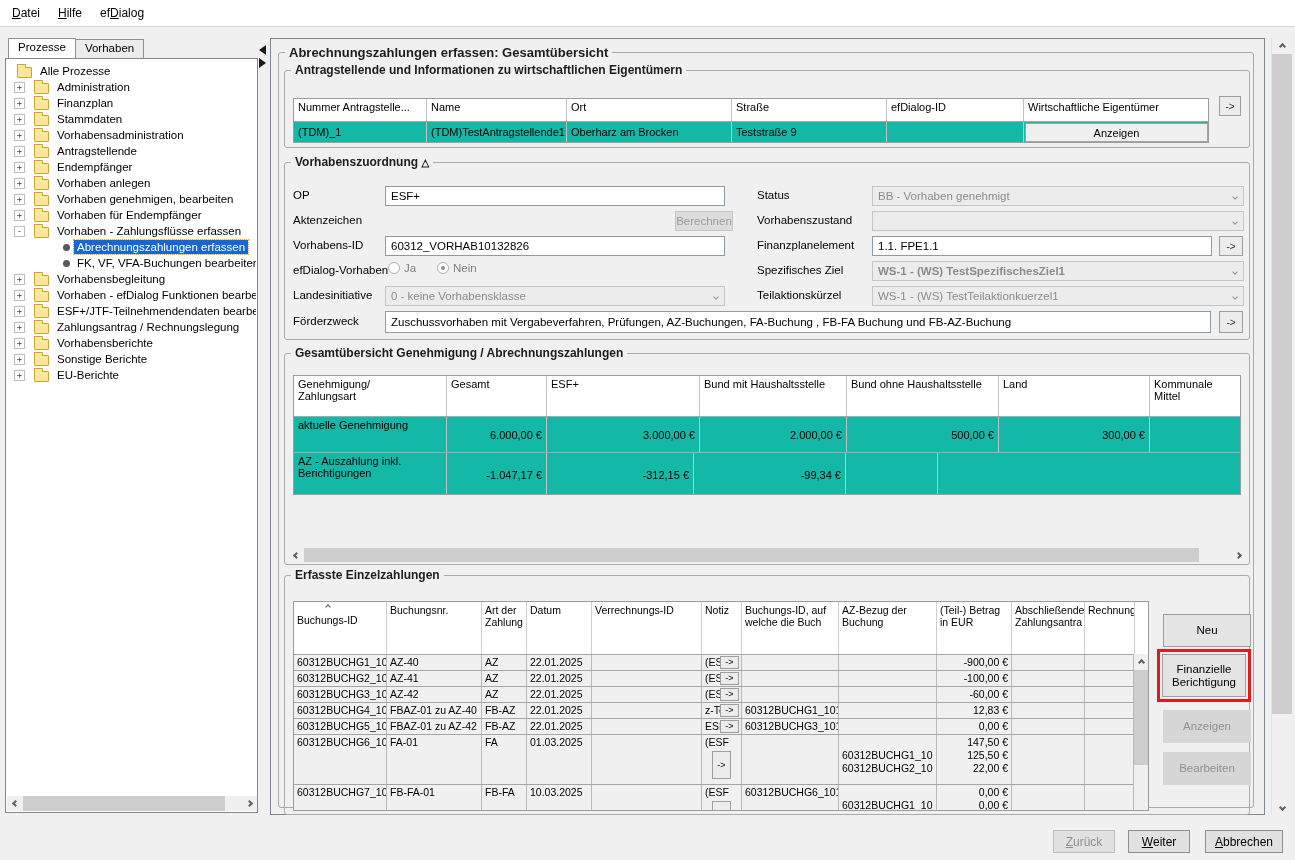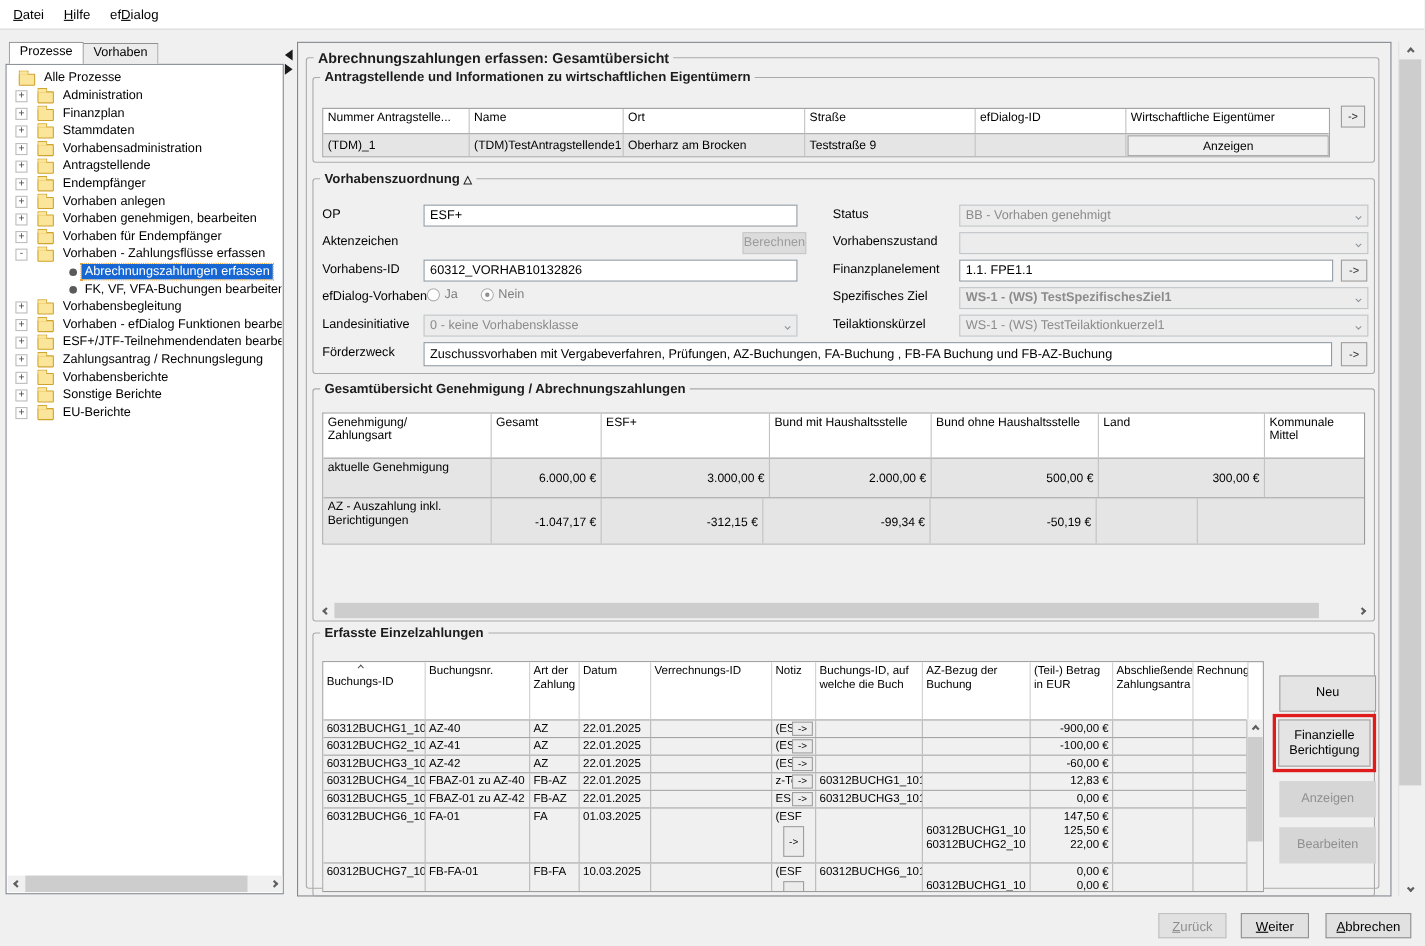--- a/index.html
+++ b/index.html
@@ -57,21 +57,21 @@
 
 .groupbox { position:absolute; border:1px solid #aaaaaa; border-radius:3px; }
 .gb-title { position:absolute; top:-8px; left:6px; background:#f0f0f0; font-weight:bold;
   font-size:12px; padding:0 4px; white-space:nowrap; color:#1c1c1c; }
 #group-main > .gb-title { font-size:13px; }
 
 
 .trow { display:flex; }
 .cell { flex:none; overflow:hidden; padding:2px 4px; border-right:1px solid #c2c2c2; line-height:12px; }
 .thead { background:#fff; }
-.tbody-row { background:#e5e5e5; border-top:1px solid #a8a8a8; }
+.tbody-row { background:#14b8a6; border-top:1px solid #a8a8a8; }
 .num { text-align:right; }
 .pre { white-space:pre-line; }
 .table-frame { position:absolute; border:1px solid #9b9b9b; background:#fff; overflow:hidden; }
 
 
 .txt { position:absolute; background:#fff; border:1px solid #8f9aa3; padding:2px 5px; font-size:11.5px;
   white-space:nowrap; overflow:hidden; display:flex; align-items:center; }
 .dd { position:absolute; background:#ececec; border:1px solid #c2c6c9; color:#8b8b8b; font-size:11.5px;
   padding:2px 5px; display:flex; align-items:center; white-space:nowrap; overflow:hidden; }
 .dd .dd-arrow { position:absolute; right:6px; top:8px; }
@@ -351,21 +351,20 @@
             <div class="cell num" style="width: 152px; display: flex; align-items: center; justify-content: flex-end;">500,00 €</div>
             <div class="cell num" style="width: 151px; display: flex; align-items: center; justify-content: flex-end;">300,00 €</div>
             <div class="cell num" style="width: 92px; display: flex; align-items: center; justify-content: flex-end;"></div>
           </div>
           <div class="trow tbody-row" style="height: 44px;">
             <div class="cell pre" style="width: 153px;">AZ - Auszahlung inkl.
 Berichtigungen</div>
             <div class="cell num" style="width: 100px; display: flex; align-items: center; justify-content: flex-end;">-1.047,17 €</div>
             <div class="cell num" style="width: 147px; display: flex; align-items: center; justify-content: flex-end;">-312,15 €</div>
             <div class="cell num" style="width: 152px; display: flex; align-items: center; justify-content: flex-end;">-99,34 €</div>
-            <div class="cell num" style="width: 151px; display: flex; align-items: center; justify-content: flex-end;">-50,19 €</div>
             <div class="cell num" style="width: 92px; display: flex; align-items: center; justify-content: flex-end;"></div>
           </div>
           <div class="trow tbody-row" style="height: 45px;">
             <div class="cell pre" style="width: 153px;">FA - Finanzieller Abzug
 inkl. Berichtigungen</div>
             <div class="cell num" style="width: 100px; display: flex; align-items: center; justify-content: flex-end;">106,50 €</div>
             <div class="cell num" style="width: 153px; display: flex; align-items: center; justify-content: flex-end;">36,34 €</div>
             <div class="cell num" style="width: 147px; display: flex; align-items: center; justify-content: flex-end;">70,16 €</div>
             <div class="cell num" style="width: 152px; display: flex; align-items: center; justify-content: flex-end;">0,00 €</div>
             <div class="cell num" style="width: 151px; display: flex; align-items: center; justify-content: flex-end;">0,00 €</div>

